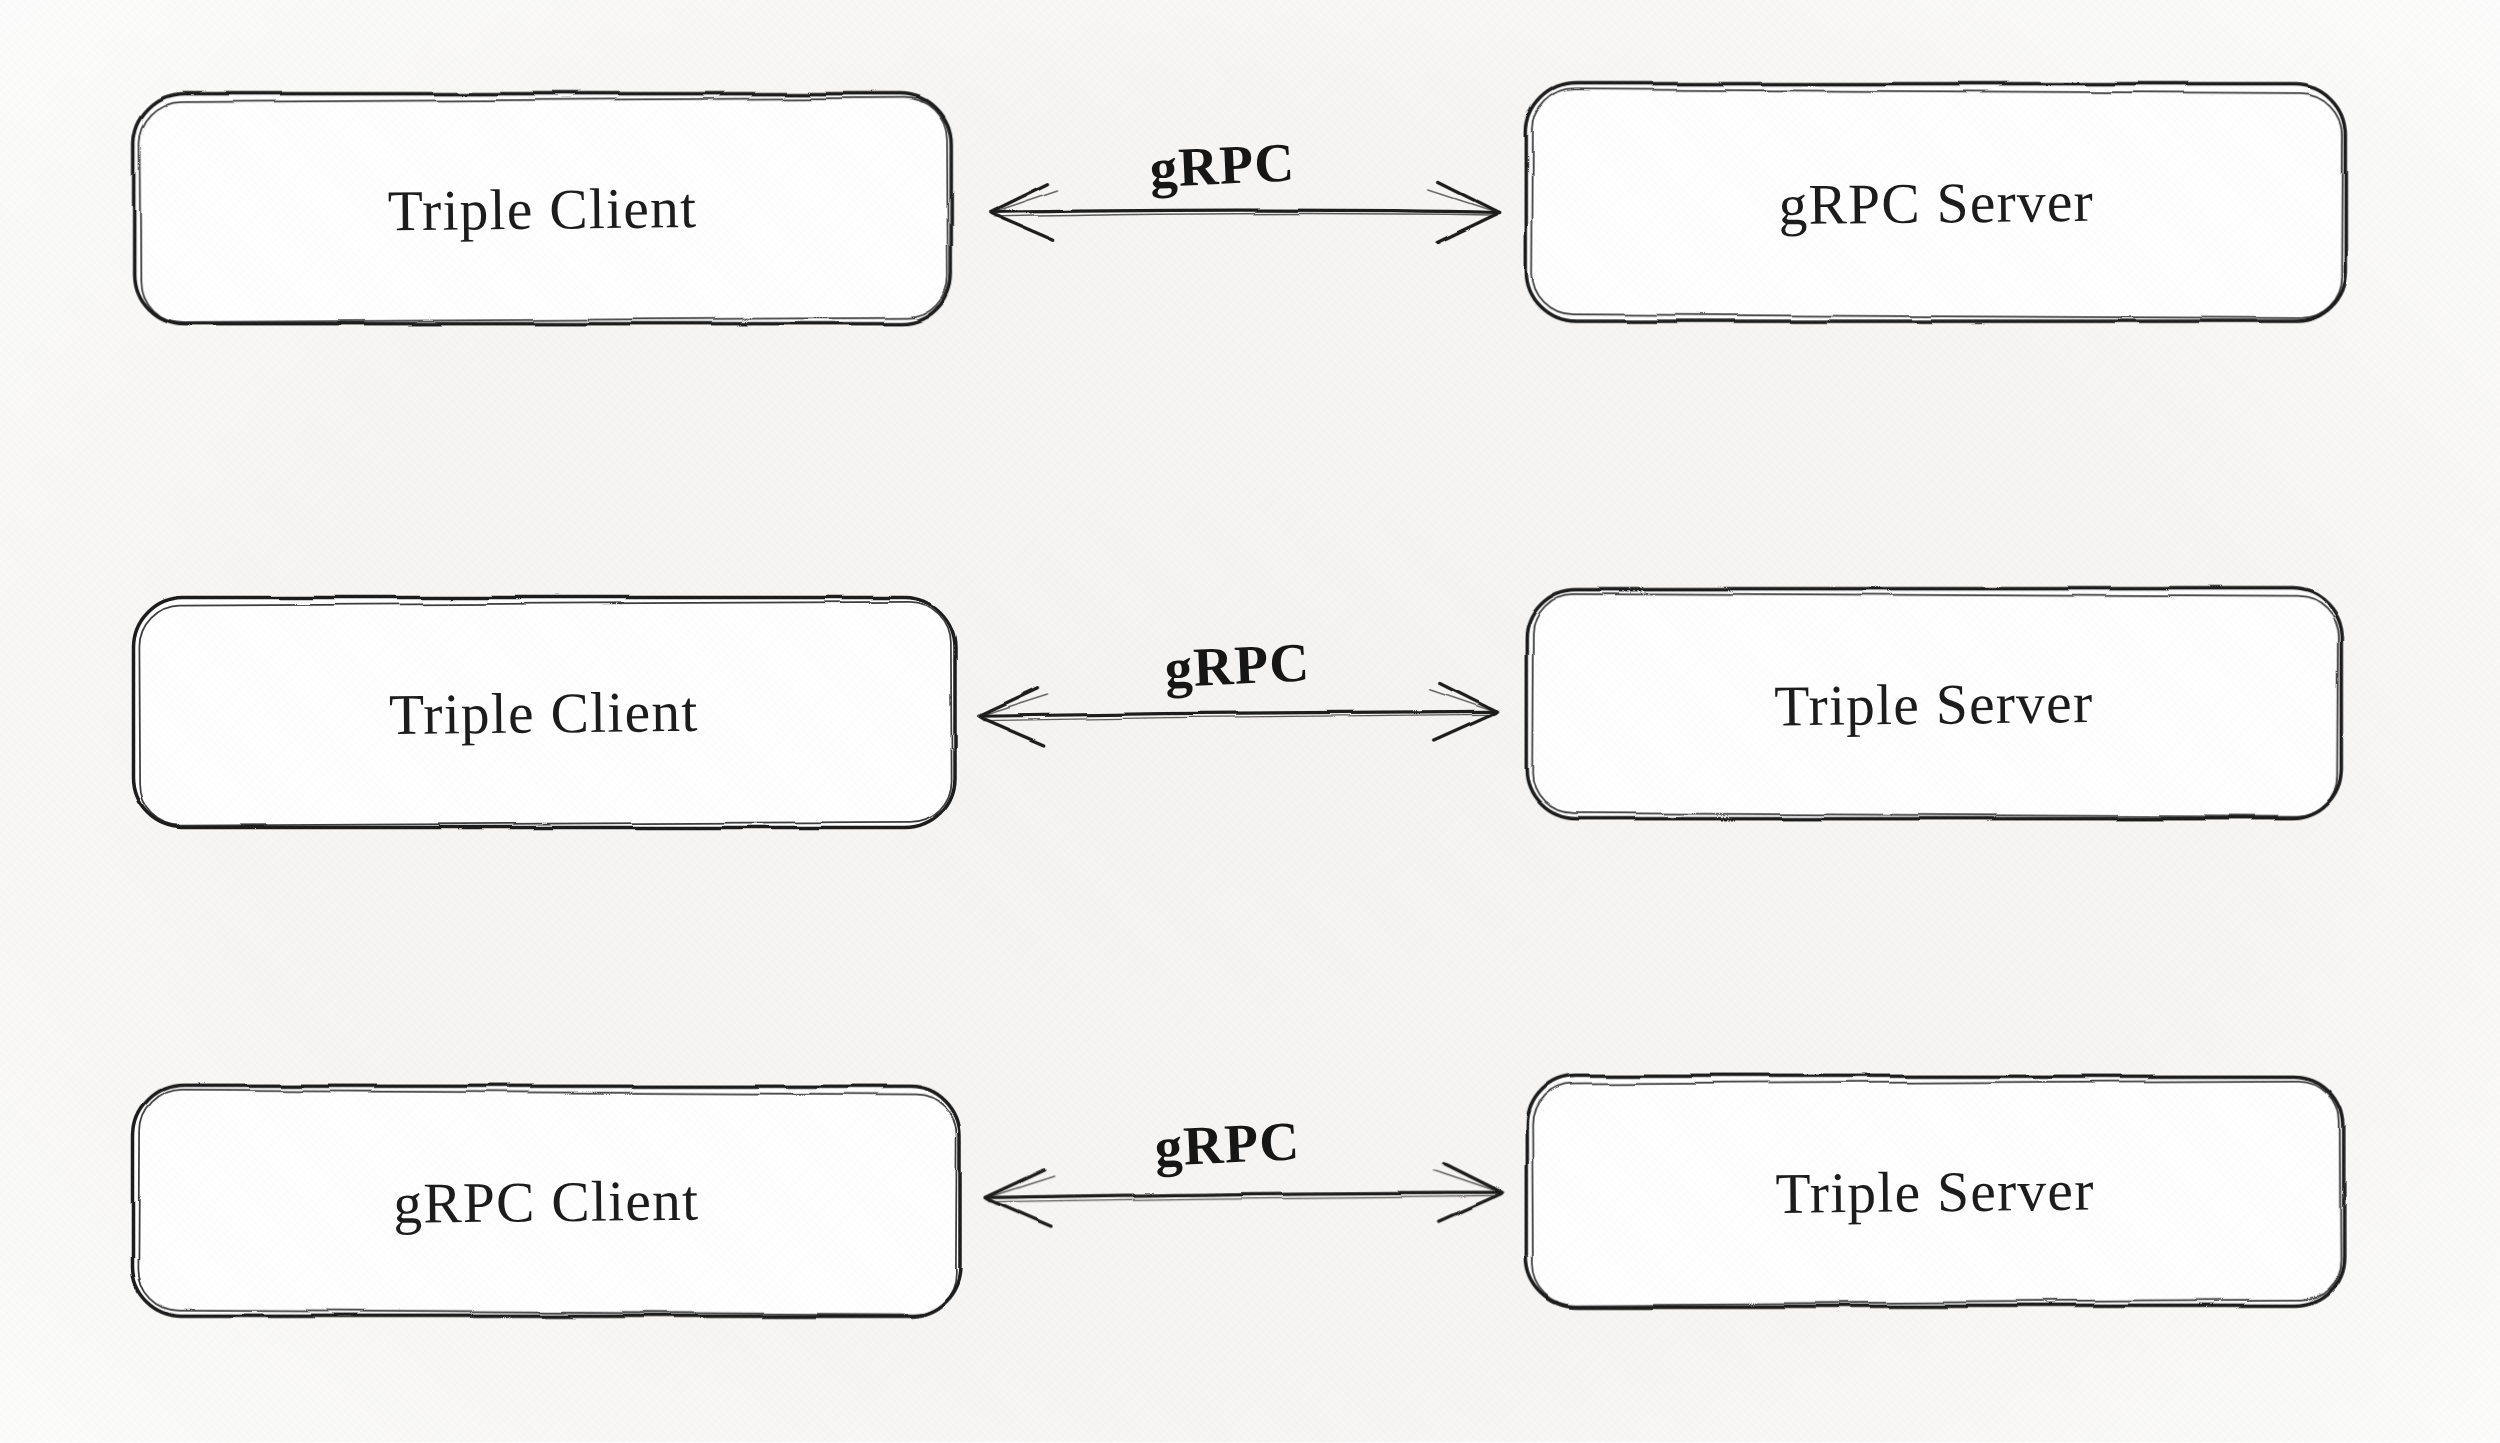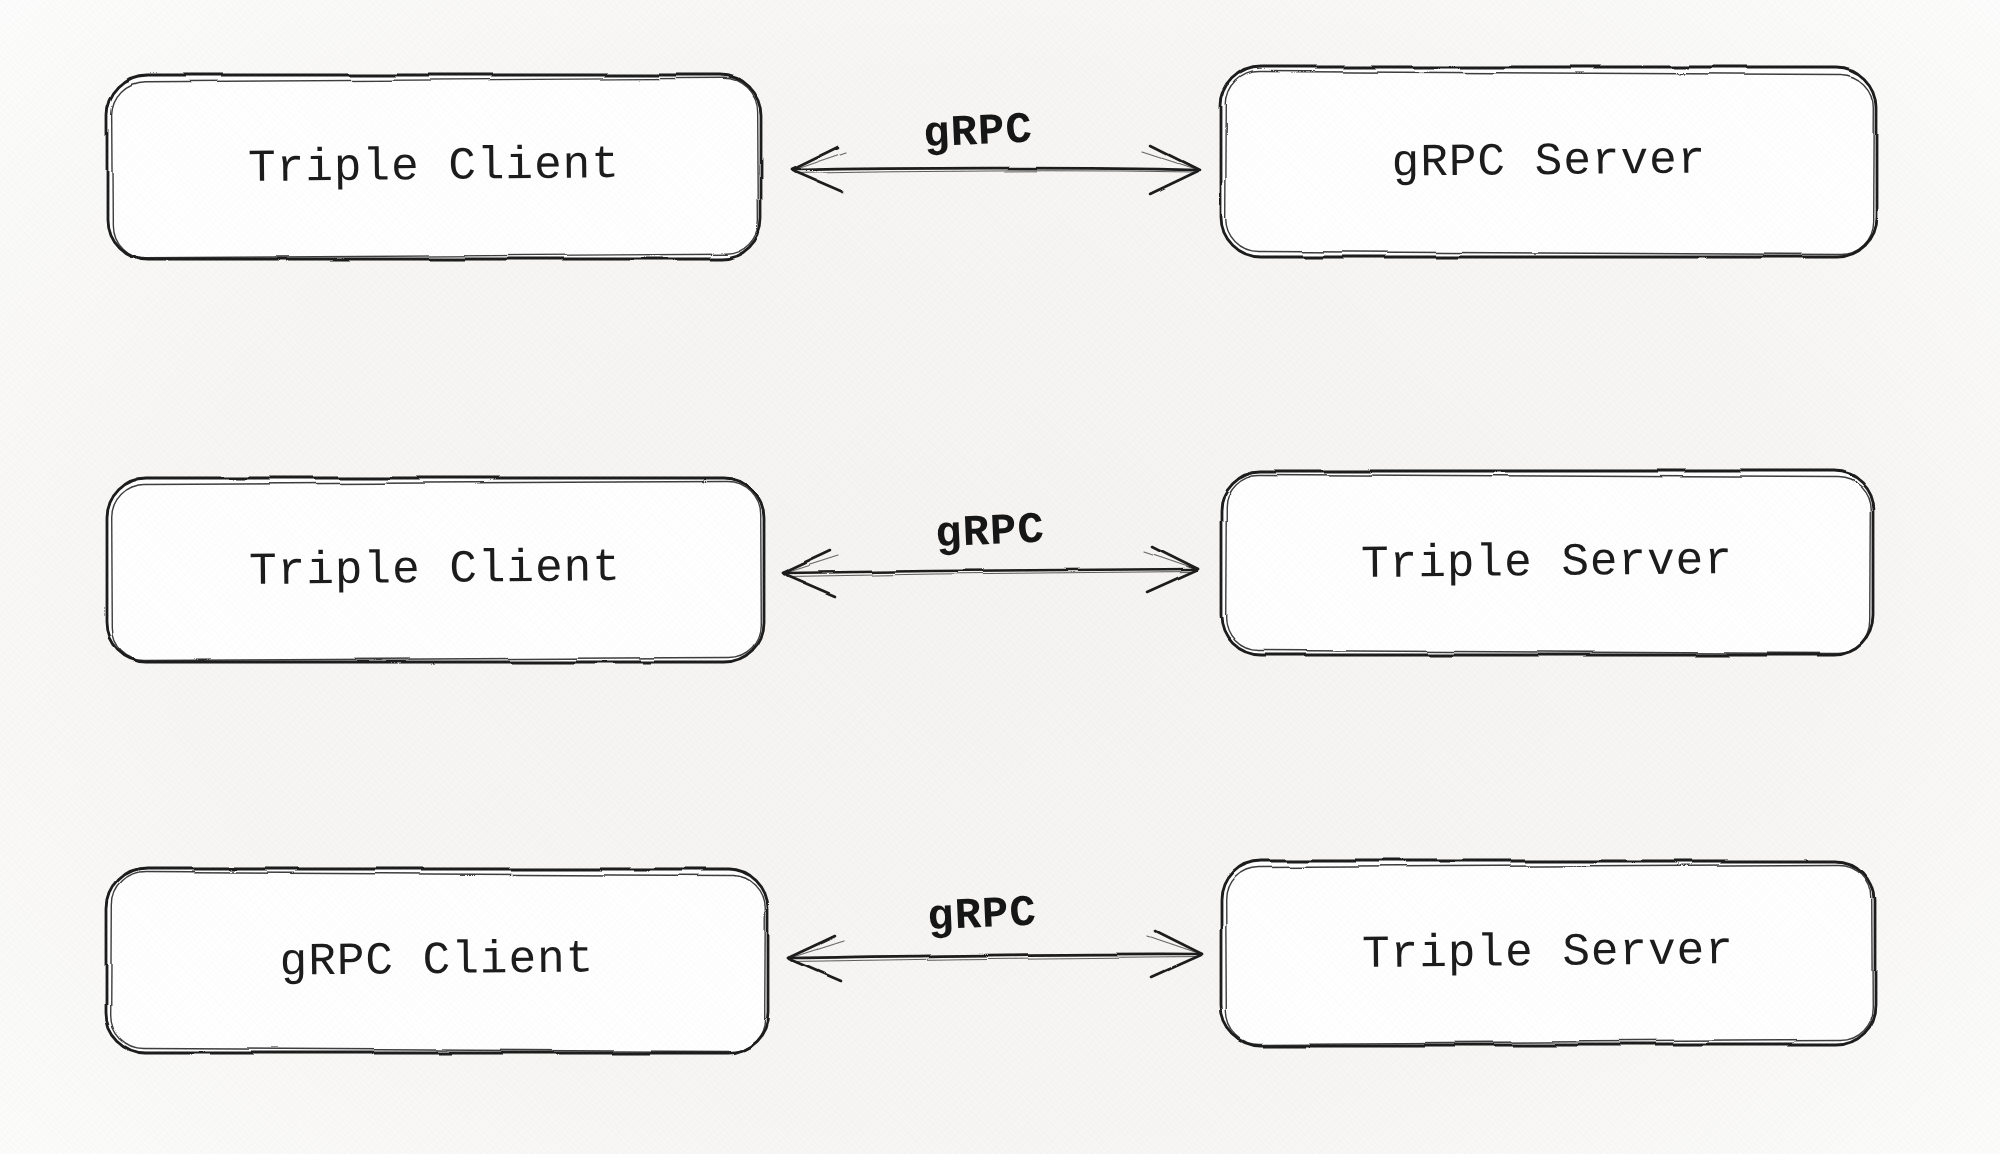--- a/index.html
+++ b/index.html
@@ -7,21 +7,21 @@
     padding: 0;
     background: #ffffff;
   }
   .canvas {
     position: relative;
     width: 2000px;
     height: 1154px;
     overflow: hidden;
     background:
       radial-gradient(ellipse 1400px 900px at 50% 52%, #f5f4f2 0%, #f7f6f5 60%, #fbfbfa 88%, #fdfdfd 100%);
-    font-family: Liberation Mono, monospace;
+    font-family: Liberation Serif, serif;
   }
   
   .canvas::after {
     content: "";
     position: absolute;
     inset: 0;
     pointer-events: none;
     background-image:
       repeating-linear-gradient(45deg, rgba(0,0,0,0.006) 0 2px, rgba(255,255,255,0.006) 2px 4px),
       repeating-linear-gradient(-45deg, rgba(0,0,0,0.004) 0 3px, rgba(255,255,255,0.004) 3px 6px);

